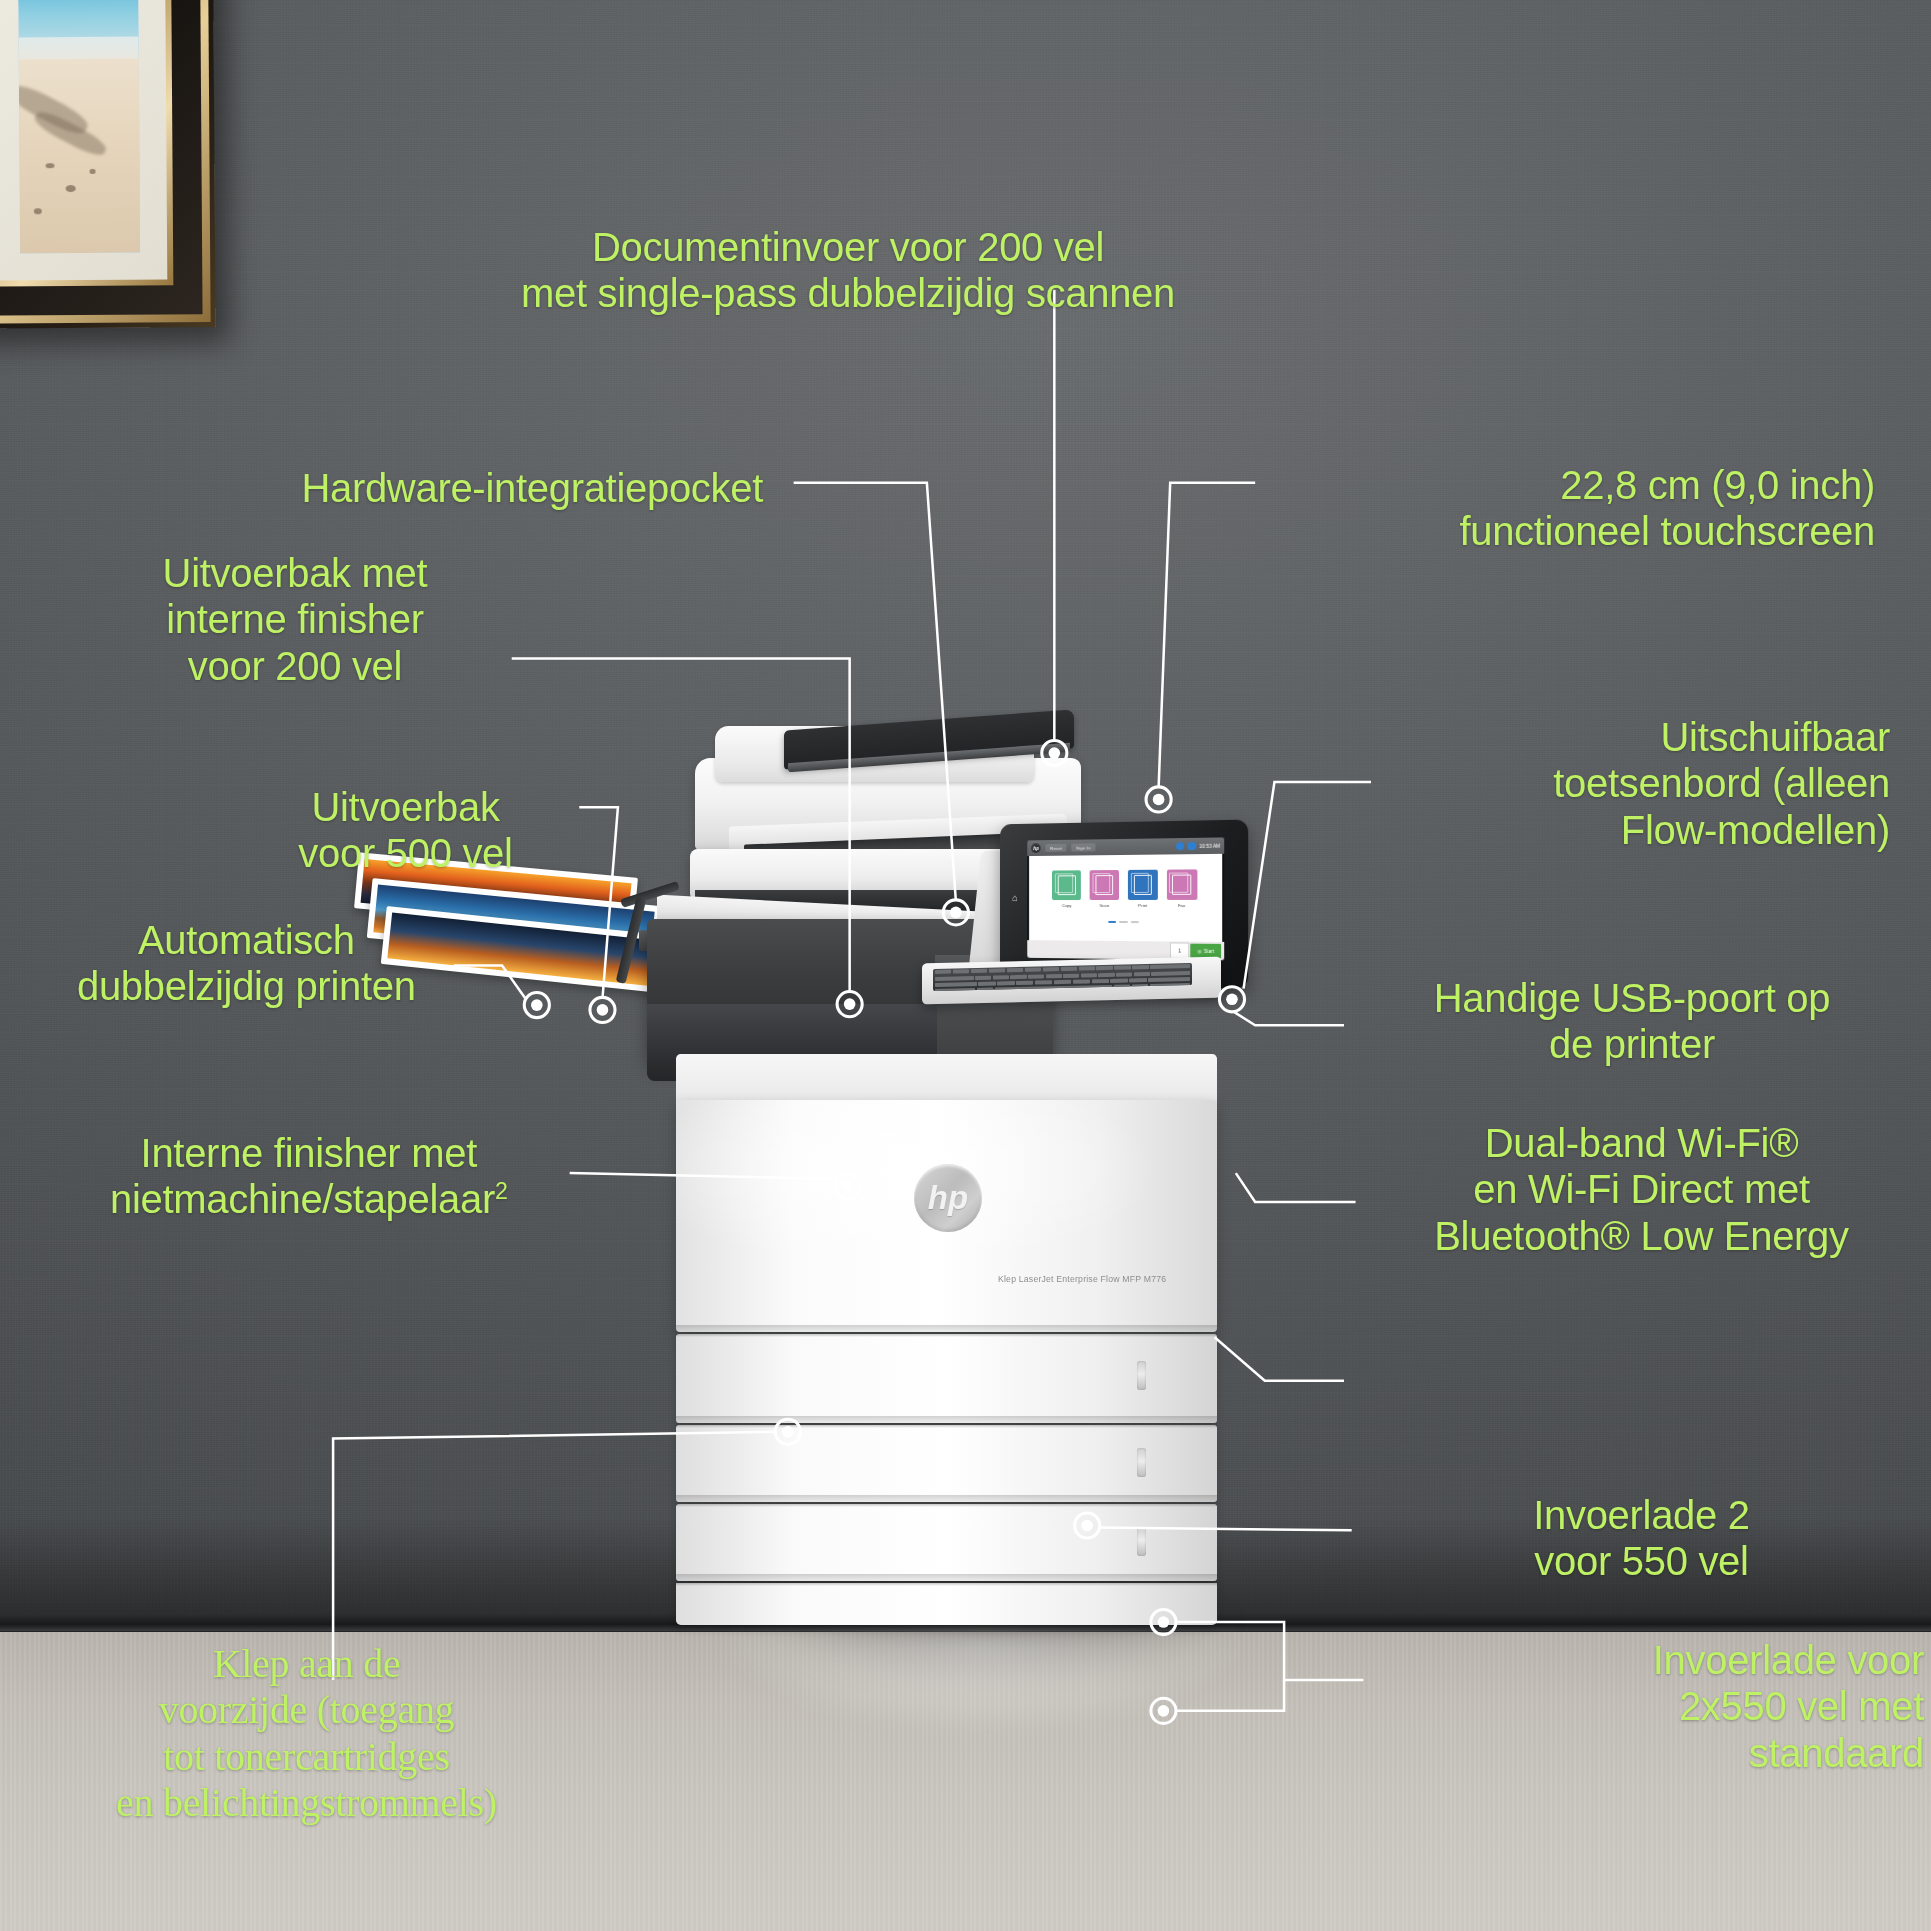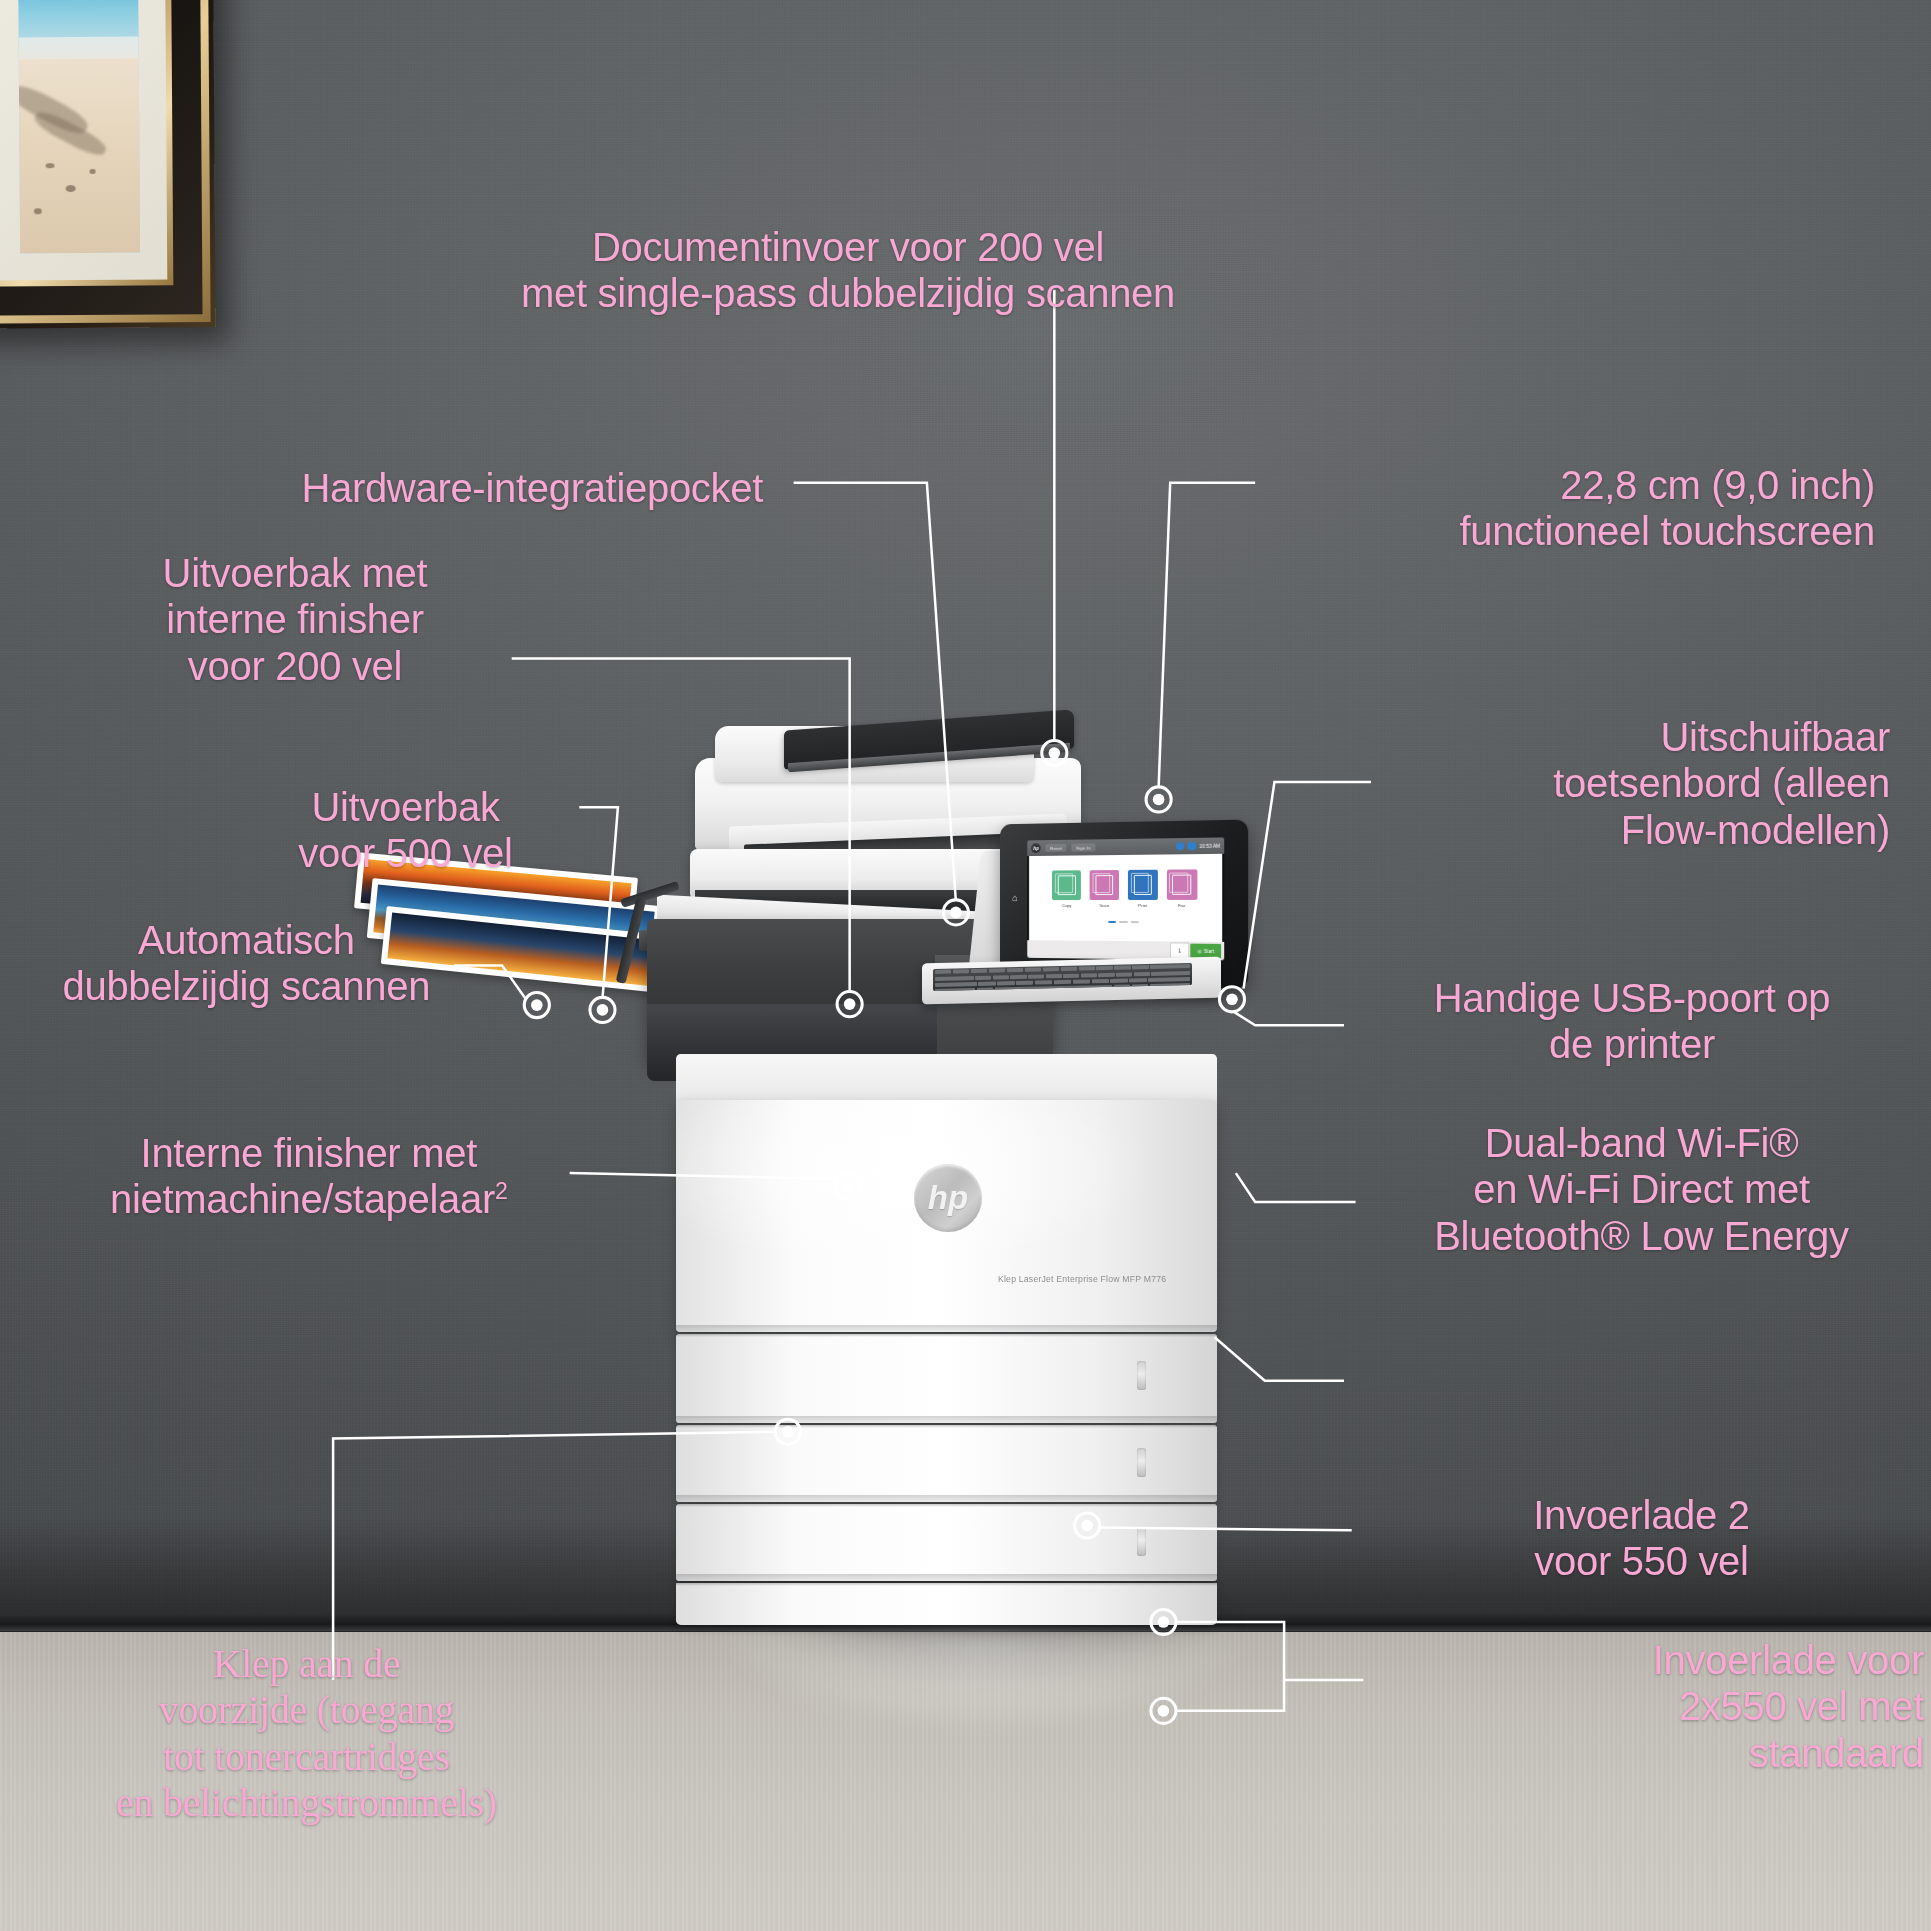--- a/index.html
+++ b/index.html
@@ -321,21 +321,21 @@
     background:linear-gradient(to bottom,#cfcfcf,#ededed 45%,#bdbdbd);
     box-shadow:inset 0 0 1.9px rgba(0,0,0,.25);
   }
   .cab-shadow{
     position:absolute;left:0;bottom:-2.9px;width:100%;height:9.7px;
     background:linear-gradient(to bottom,rgba(0,0,0,.18),rgba(0,0,0,0));
   }
 
   
   .cal{
-    position:absolute;color:#f9a8d4;
+    position:absolute;color:#bef264;
     font-family:"Liberation Sans","DejaVu Sans",sans-serif;
     font-weight:300;font-size:40px;line-height:1.16;
     letter-spacing:-0.3px;
     text-shadow:0 1px 2.9px rgba(0,0,0,.30);
     white-space:pre-line;
   }
   .cal.r{text-align:right;}
   .cal.l{text-align:right;}
   .cal.c{text-align:center;}
   .cal sup{font-size:.58em;vertical-align:super;line-height:0;}
@@ -649,21 +649,21 @@
 functioneel touchscreen</div>
 
   <div class="cal c" style="left:246px;top:784px;width:319px;">Uitvoerbak
 voor 500 vel</div>
 
   <div class="cal l" style="left:1388px;top:714px;width:502px;">Uitschuifbaar
 toetsenbord (alleen
 Flow-modellen)</div>
 
   <div class="cal c" style="left:19.3px;top:917px;width:454px;">Automatisch
-dubbelzijdig scannen</div>
+dubbelzijdig printen</div>
 
   <div class="cal c" style="left:1352px;top:975px;width:560px;">Handige USB-poort op
 de printer</div>
 
   <div class="cal c" style="left:19.3px;top:1130px;width:579px;"><span>Interne finisher met
 nietmachine/stapelaar</span><sup>2</sup></div>
 
   <div class="cal c" style="left:1371px;top:1120px;width:541px;">Dual-band Wi-Fi®
 en Wi-Fi Direct  met
 Bluetooth® Low Energy</div>

